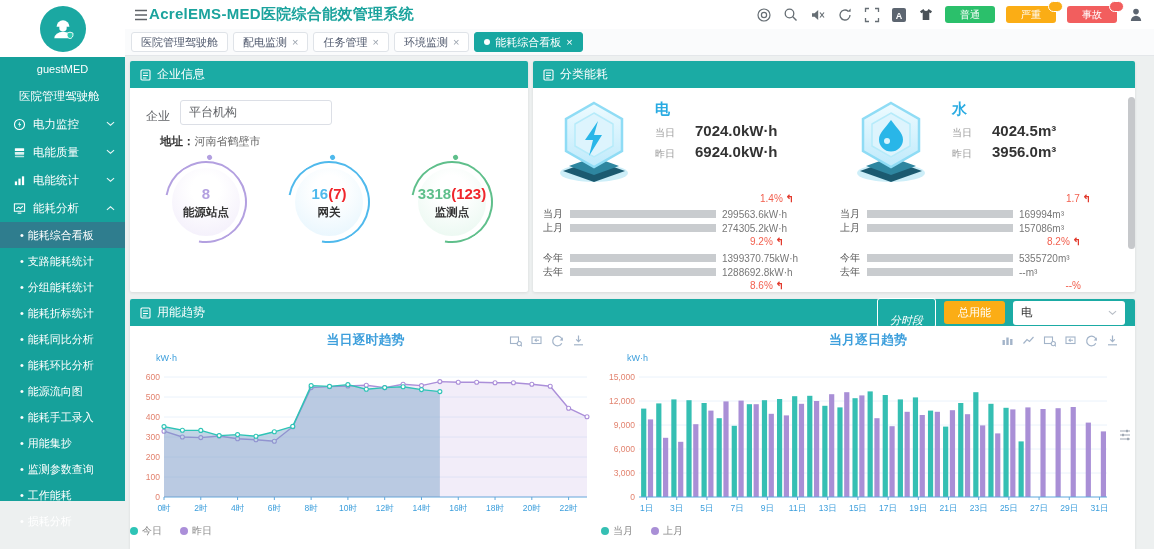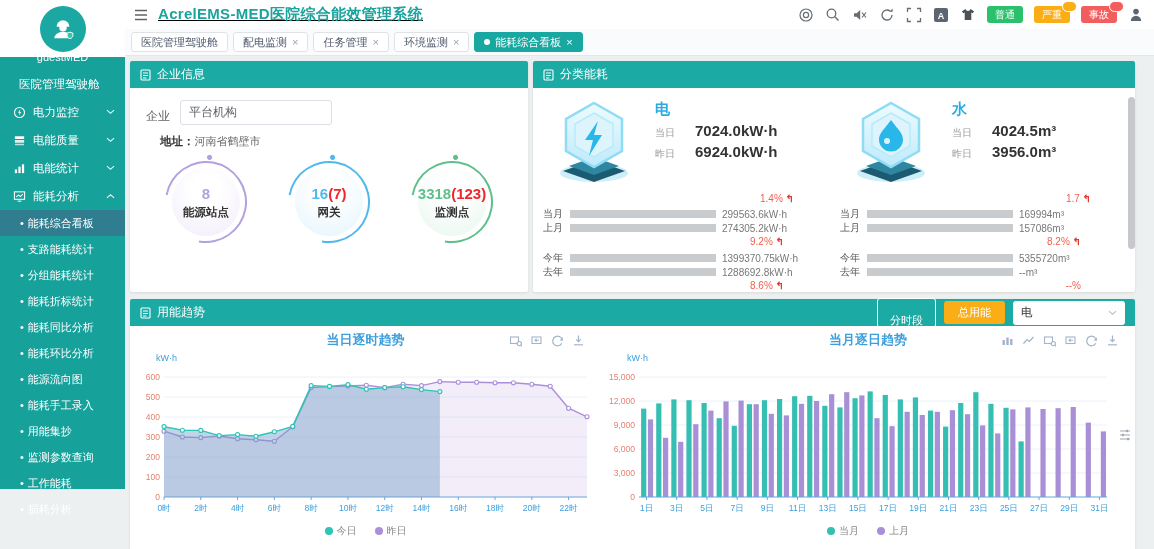--- a/index.html
+++ b/index.html
@@ -2,38 +2,38 @@
 <html><head>
 <meta charset="utf-8">
 <style>
   * { margin:0; padding:0; box-sizing:border-box; }
   html,body { width:1154px; height:549px; overflow:hidden; font-family:"Liberation Sans",sans-serif; background:#edf0f0; position:relative; }
 
   
   .topbar { position:absolute; left:0; top:0; width:1154px; height:29px; background:#fff; z-index:5; }
   .logo-box { position:absolute; left:0; top:0; width:125px; height:57px; background:#fff; display:flex; align-items:center; justify-content:center; z-index:7; }
   .avatar { width:46px; height:46px; border-radius:50%; background:#1BA8A2; display:flex; align-items:center; justify-content:center; }
-  .topbar-inner { position:absolute; left:133px; top:0; height:29px; display:flex; align-items:center; gap:9px;text-decoration:underline; }
+  .topbar-inner { position:absolute; left:133px; top:0; height:29px; display:flex; align-items:center; gap:0; }
   .title { color:#1BA39D; font-size:15px; font-weight:700; letter-spacing:.3px; }
   .topbar-right { position:absolute; right:10px; top:0; height:29px; display:flex; align-items:center; gap:11px; }
   .t-icon { width:16px; height:16px; color:#666e74; display:inline-flex; }
   .t-icon svg { width:100%; height:100%; }
-  .badge { height:17px; padding:0 8px; border-radius:3px; color:#fff; font-size:10px; line-height:17px; position:relative; white-space:nowrap; }
+  .badge { height:17px; padding:0 15px; border-radius:3px; color:#fff; font-size:10px; line-height:17px; position:relative; white-space:nowrap; }
   .bubble { position:absolute; top:-5px; right:-7px; width:15px; height:11px; border-radius:6px; border:1px solid #fff; }
 
   
   .tabbar { position:absolute; left:125px; top:29px; width:1029px; height:27px; background:#fafbfc; border-bottom:1px solid #e4e7ea; display:flex; align-items:center; padding-left:6px; gap:5px; z-index:4; }
   .tab { height:20px; border:1px solid #dfe3e8; background:#fff; border-radius:3px; padding:0 9px; font-size:11px; color:#515a6e; display:flex; align-items:center; gap:5px; cursor:pointer; }
   .tab .close { font-size:11px; color:#9aa2ad; }
   .tab.active { background:#18A7A1; border-color:#18A7A1; color:#fff; }
   .tab.active .close { color:#fff; }
   .tab-dot { width:6px; height:6px; border-radius:50%; background:#fff; display:inline-block; }
 
   
-  .sidebar { position:absolute; left:0; top:45px; width:125px; height:444px; background:#16A19B; color:#fff; z-index:6; }
+  .sidebar { position:absolute; left:0; top:57px; width:125px; height:444px; background:#16A19B; color:#fff; z-index:6; }
   .username { height:25px; line-height:25px; text-align:center; font-size:11px; }
   .menu-item { height:28px; display:flex; align-items:center; padding:0 10px 0 13px; font-size:11.5px; gap:7px; cursor:pointer; }
   .menu-item .icn { width:13px; height:13px; display:inline-flex; }
   .menu-item .icn svg { width:100%; height:100%; }
   .menu-item .chev { margin-left:auto; width:9px; height:6px; opacity:.9; display:inline-flex; }
   .submenu-item { height:26px; line-height:26px; padding-left:20px; font-size:11px; cursor:pointer; white-space:nowrap; }
   .submenu-item.active { background:#2F7D8E; }
   .bullet { margin-right:4px; }
 
   
@@ -72,35 +72,35 @@
   .arrow { color:#E23B2E; font-weight:700; }
   .brow { display:flex; align-items:center; height:14px; font-size:10px; color:#555; }
   .blabel { width:27px; }
   .btrack { width:146px; height:8px; background:#C9CCCF; flex:none; }
   .bfill { height:100%; }
   .bval { margin-left:6px; color:#777; font-size:10px; white-space:nowrap; }
   .bchange { text-align:right; font-size:10px; color:#F2604F; margin:1px 44px 3px 0; height:12px; }
 
   
   .trend-controls { margin-left:auto; display:flex; gap:8px; align-items:center; }
-  .btn-outline { height:23px; padding:14px 12px; border:1px solid #fff; border-radius:3px; color:#fff; font-size:11px; background:transparent; cursor:pointer; font-family:inherit; }
+  .btn-outline { height:23px; padding:14px 12px; border:1px solid #fff; border-radius:3px; color:#fff; font-size:11px; background:transparent; cursor:pointer; font-family:inherit;font-style:italic; }
   .btn-solid { height:23px; padding:0 14px; background:#FBAD15; border-radius:3px; color:#fff; font-size:11px; border:none; cursor:pointer; font-family:inherit; }
   .select { width:112px; height:24px; background:#fff; border-radius:3px; display:flex; align-items:center; padding:0 8px; font-size:11.5px; color:#333; cursor:pointer; }
   .select .chev { margin-left:auto; width:9px; height:6px; display:inline-flex; color:#b8bec6; }
   .trend-body { display:flex; position:relative; }
   .chart-block { position:relative; }
   .chart-block.left { width:471px; }
   .chart-block.right { width:534px; }
   .chart-head { height:24px; position:relative; margin-top:5px; }
   .chart-title { position:absolute; left:0; right:0; text-align:center; color:#3D9FDC; font-weight:700; font-size:13px; }
   .chart-tools { position:absolute; right:16px; top:3px; display:flex; gap:8px; z-index:2; }
   .chart-tools .tool { width:13px; height:13px; display:inline-flex; cursor:pointer; }
   .unit-label { position:absolute; left:26px; top:27px; font-size:9px; color:#3D9FDC; }
   svg.chart { display:block; margin-top:16px; }
-  .legend { display:flex; justify-content:center; gap:18px; font-size:10px; color:#888; margin-top:1px; }
+  .legend { display:flex; gap:18px; font-size:10px; color:#888; margin-top:1px; }
   .ldot { width:8px; height:8px; border-radius:50%; display:inline-block; margin-right:4px; vertical-align:-1px; }
   .drag-handle { position:absolute; right:4px; top:102px; width:12px; height:14px; cursor:pointer; }
 
   .scroll-thumb { position:absolute; left:1128px; top:97px; width:7px; height:152px; background:#c6c8cb; border-radius:4px; z-index:20; cursor:pointer; }
 </style>
 </head>
 <body>
 
 <div class="topbar">
   <div class="topbar-inner">

